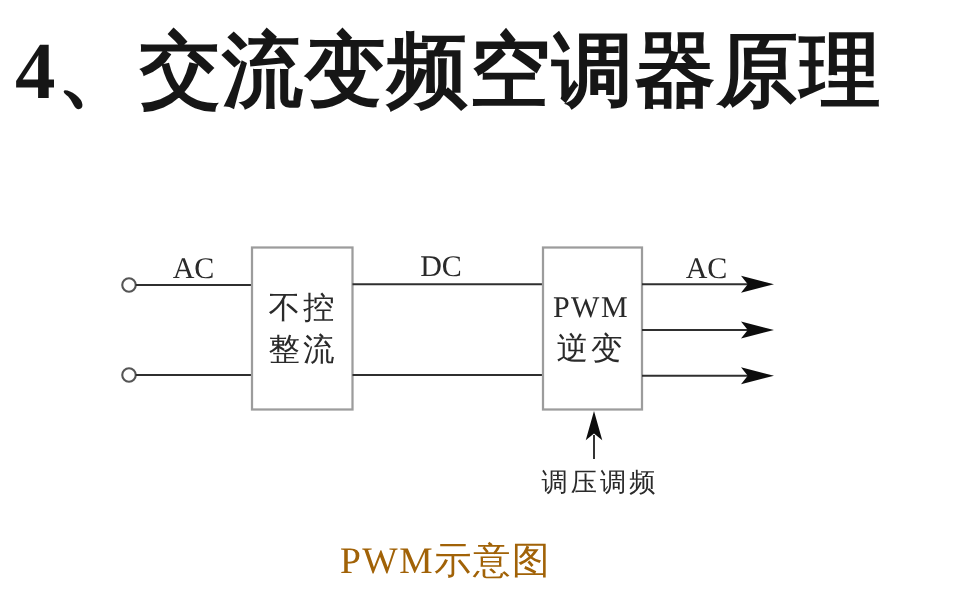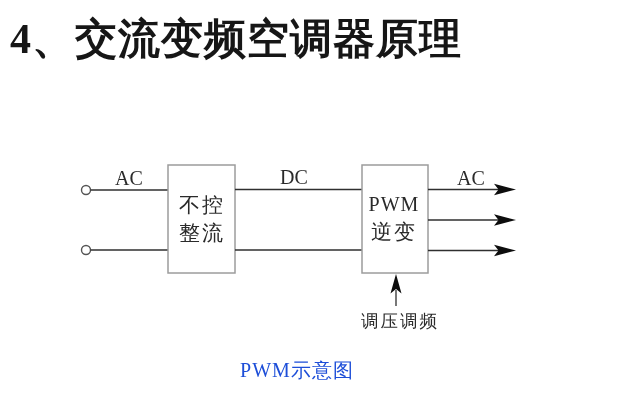--- a/index.html
+++ b/index.html
@@ -11,41 +11,41 @@
     width: 640px;
     height: 409px;
     position: relative;
     overflow: hidden;
     font-family: "Liberation Serif", "DejaVu Serif", serif;
   }
   .slide-title {
     position: absolute;
     left: 10px;
     top: 11px;
-    font-size: 42px;
+    font-size: 54px;
     font-weight: bold;
     letter-spacing: 1px;
     color: #161616;
     white-space: nowrap;
     font-family: "Liberation Serif", "DejaVu Serif", serif;
   }
   .diagram-svg {
     position: absolute;
     left: 0;
     top: 0;
   }
   .diagram-caption {
     position: absolute;
     left: 167px;
     top: 357px;
     width: 260px;
     text-align: center;
-    font-size: 20px;
+    font-size: 25px;
     letter-spacing: 1px;
-    color: #1d4ed8;
+    color: #a16207;
     font-family: "Liberation Serif", "DejaVu Serif", serif;
   }
   svg text {
     font-family: "Liberation Serif", "DejaVu Serif", serif;
   }
   .wire-label { font-size: 20px; }
   .block-label { font-size: 21px; letter-spacing: 2px; }
   .block-label-latin { font-size: 20px; letter-spacing: 1px; }
   .control-label { font-size: 17.5px; letter-spacing: 2px; }
 </style>

